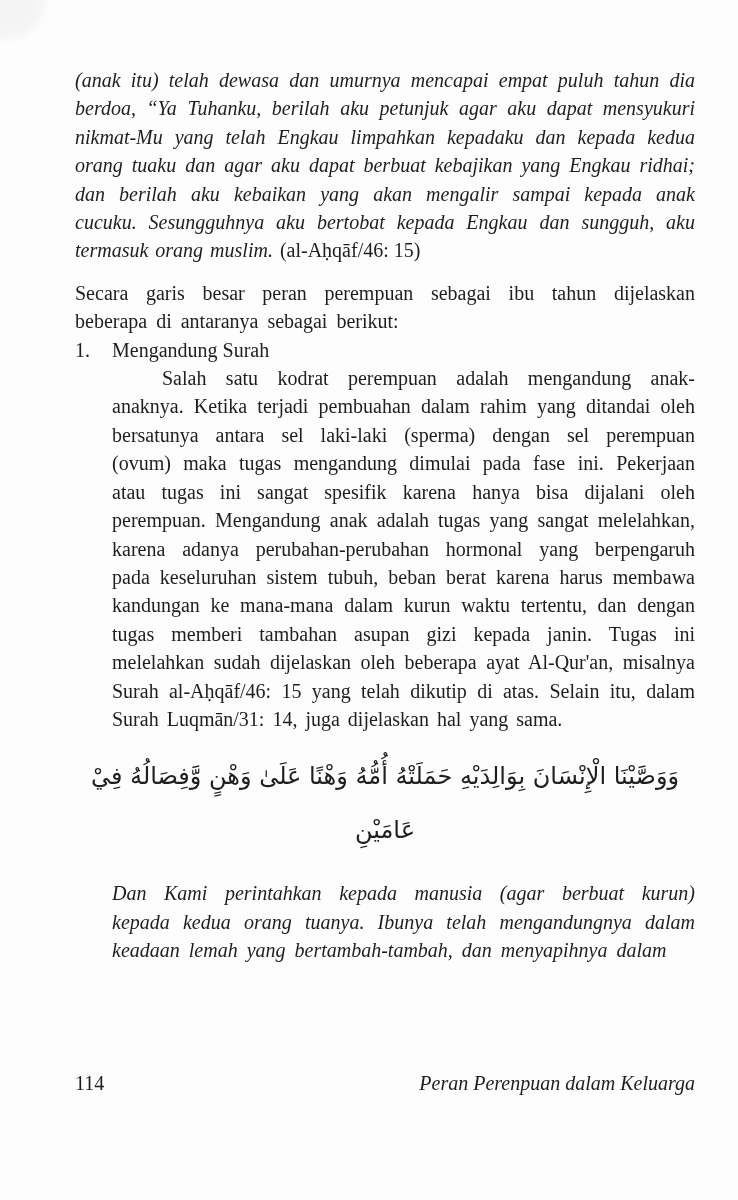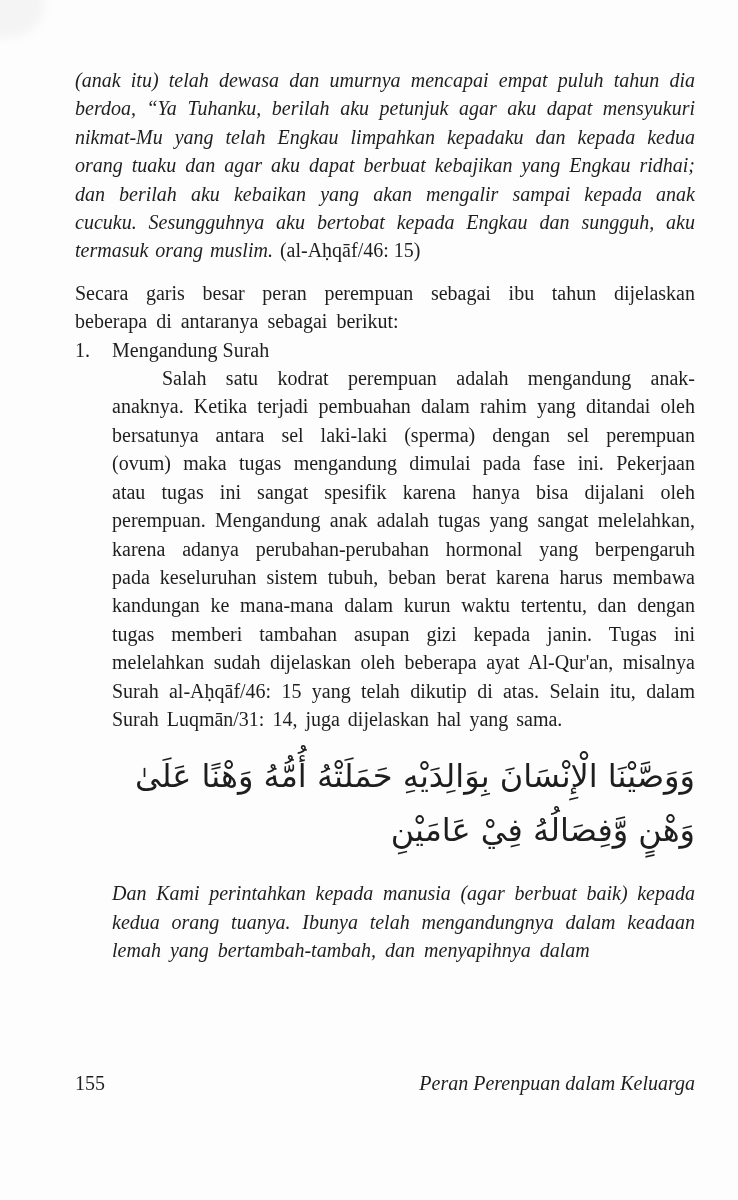--- a/index.html
+++ b/index.html
@@ -62,23 +62,23 @@
     flex:1;
   }
   .list-body{
     margin-left:37px;
     text-indent:50px;
     word-spacing:3px;
   }
   .arabic{
     margin-top:16px;
     direction:rtl;
-    text-align:right;
+    text-align:center;
     font-family:"DejaVu Sans", sans-serif;
-    font-size:32px;
+    font-size:24px;
     line-height:54px;
   }
   .arabic .ar-line{
     display:block;
   }
   .translation{
     margin:22px 0 0 37px;
     font-style:italic;
     word-spacing:4px;
   }
@@ -114,21 +114,21 @@
       <p class="list-num">1.</p>
       <p class="list-title">Mengandung Surah</p>
     </div>
 
     <p class="list-body">Salah satu kodrat perempuan adalah mengandung anak-anaknya. Ketika terjadi pembuahan dalam rahim yang ditandai oleh bersatunya antara sel laki-laki (sperma) dengan sel perempuan (ovum) maka tugas mengandung dimulai pada fase ini. Pekerjaan atau tugas ini sangat spesifik karena hanya bisa dijalani oleh perempuan. Mengandung anak adalah tugas yang sangat melelahkan, karena adanya perubahan-perubahan hormonal yang berpengaruh pada keseluruhan sistem tubuh, beban berat karena harus membawa kandungan ke mana-mana dalam kurun waktu tertentu, dan dengan tugas memberi tambahan asupan gizi kepada janin. Tugas ini melelahkan sudah dijelaskan oleh beberapa ayat Al-Qur'an, misalnya Surah al-Aḥqāf/46: 15 yang telah dikutip di atas. Selain itu, dalam Surah Luqmān/31: 14, juga dijelaskan hal yang sama.</p>
 
     <div class="arabic">
       <span class="ar-line">وَوَصَّيْنَا الْإِنْسَانَ بِوَالِدَيْهِ حَمَلَتْهُ أُمُّهُ وَهْنًا عَلَىٰ وَهْنٍ وَّفِصَالُهُ فِيْ عَامَيْنِ</span>
     </div>
 
-    <p class="translation">Dan Kami perintahkan kepada manusia (agar berbuat baik) kepada kedua orang tuanya. Ibunya telah mengandungnya dalam keadaan lemah yang bertambah-tambah, dan menyapihnya dalam</p>
+    <p class="translation">Dan Kami perintahkan kepada manusia (agar berbuat kurun) kepada kedua orang tuanya. Ibunya telah mengandungnya dalam keadaan lemah yang bertambah-tambah, dan menyapihnya dalam</p>
 
   </div>
 
   <div class="footer">
-    <span class="page-num">155</span>
+    <span class="page-num">114</span>
     <span class="running-title">Peran Perenpuan dalam Keluarga</span>
   </div>
 </div>
 
 </body></html>

